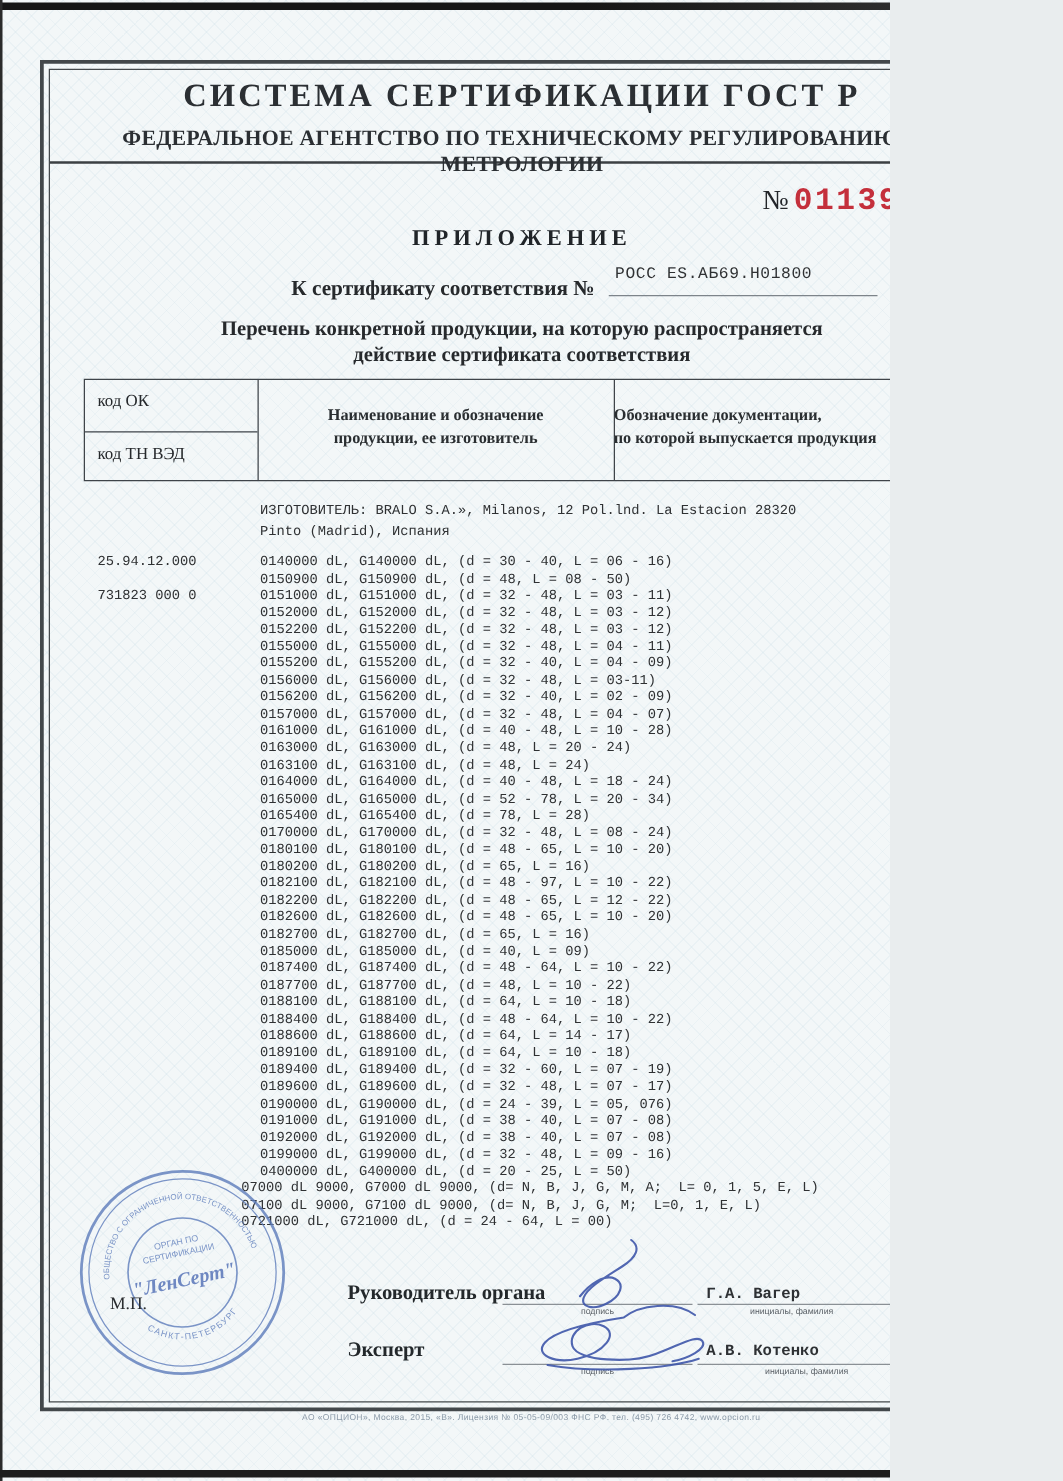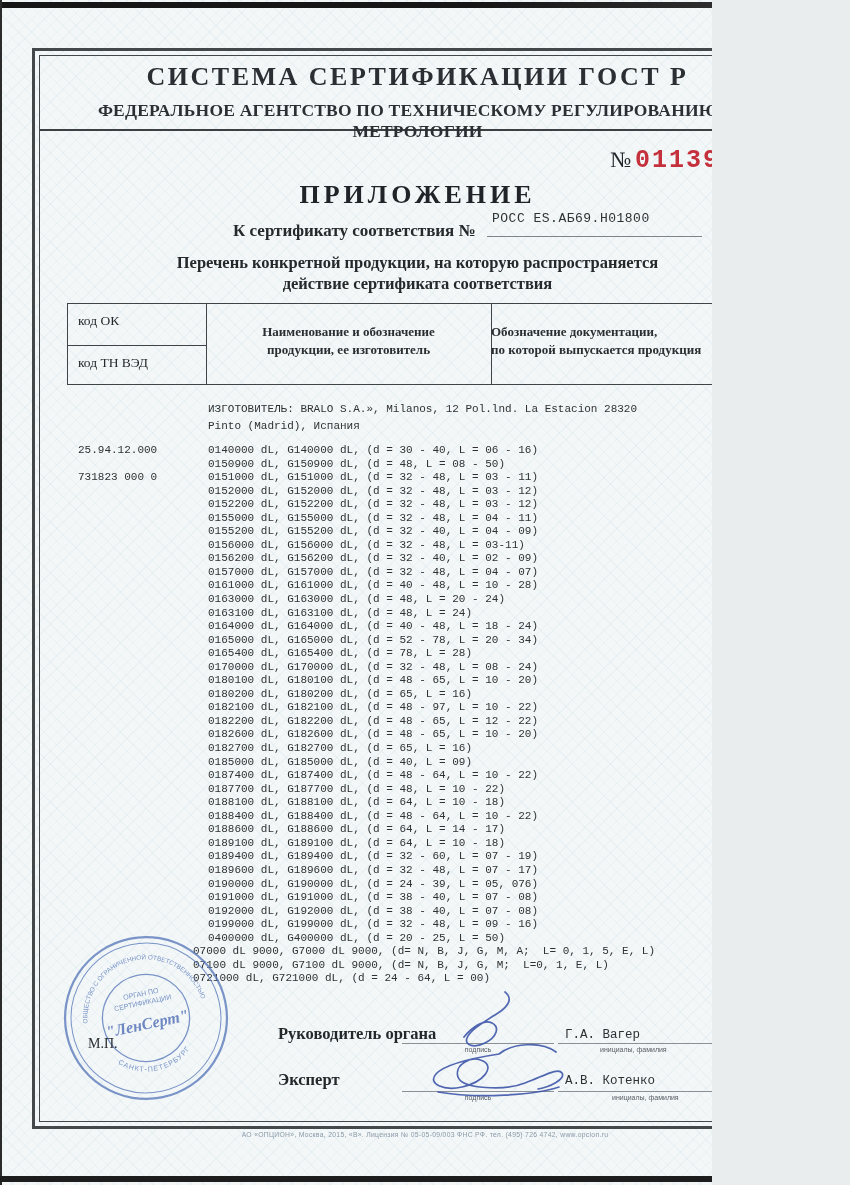--- a/index.html
+++ b/index.html
@@ -20,21 +20,21 @@
   
   .frame{left:32px;top:48px;width:771px;height:1075px;border:3px solid #43484b;}
   .frame-inner{position:absolute;left:4px;top:4px;right:4px;bottom:4px;border:1.4px solid #43484b;}
   .header-divider{left:40px;top:129px;width:755px;height:2.4px;background:#3c4043;}
   
   .doc-title{left:32px;top:62px;width:771px;text-align:center;font-size:26px;font-weight:bold;letter-spacing:2.5px;color:#2b2f33;}
   .doc-subtitle{left:32px;top:100px;width:771px;text-align:center;font-size:17.5px;font-weight:bold;letter-spacing:0.2px;color:#2b2f33;}
   .serial{left:610px;top:146px;white-space:nowrap;}
   .serial .no-sign{font-size:22px;color:#23262a;}
   .serial .digits{font-family:"Liberation Mono", monospace;font-size:25px;color:#c4303c;letter-spacing:2px;font-weight:bold;}
-  .appendix-title{left:32px;top:180px;width:771px;text-align:center;font-size:26px;font-weight:bold;letter-spacing:4px;color:#202428;}
+  .appendix-title{left:32px;top:180px;width:771px;text-align:center;font-size:18px;font-weight:bold;letter-spacing:4px;color:#202428;}
   .cert-label{left:233px;top:221px;font-size:17px;font-weight:bold;text-align:right;}
   .cert-number{left:492px;top:211px;font-family:"Liberation Mono", monospace;font-size:13px;letter-spacing:.5px;color:#33373b;white-space:pre;}
   .cert-underline{left:487px;top:236px;width:215px;height:1px;background:#7d848a;}
   .desc1{left:32px;top:253px;width:771px;text-align:center;font-size:16.5px;font-weight:bold;}
   .desc2{left:32px;top:274px;width:771px;text-align:center;font-size:16.5px;font-weight:bold;}
   
   .tbl{left:67px;top:303px;width:723px;height:80px;border:1.4px solid #3f4449;}
   .tbl .v1{position:absolute;left:138px;top:0;bottom:0;width:0;border-left:1.2px solid #3f4449;}
   .tbl .v2{position:absolute;left:423px;top:0;bottom:0;width:0;border-left:1.2px solid #3f4449;}
   .tbl .hsplit{position:absolute;left:0;top:41px;width:138px;height:0;border-top:1.2px solid #3f4449;}
@@ -55,21 +55,21 @@
   .mp{left:88px;top:1036px;font-size:14px;color:#2a2d30;}
   
   .sig-label{font-size:16.5px;font-weight:bold;color:#23282b;margin-left:48px;}
   .sig-label1{left:230px;top:1024px;}
   .sig-label2{left:230px;top:1070px;}
   .sig-line{height:1px;background:#8a9095;}
   .line1a{left:402px;top:1043px;width:152px;}
   .line1b{left:558px;top:1043px;width:232px;}
   .line2a{left:402px;top:1091px;width:152px;}
   .line2b{left:558px;top:1091px;width:212px;}
-  .sig-name{font-family:"Liberation Mono", monospace;font-size:12.5px;font-weight:normal;color:#2e3134;white-space:pre;}
+  .sig-name{font-family:"Liberation Mono", monospace;font-size:12.5px;font-weight:bold;color:#2e3134;white-space:pre;}
   .name1{left:565px;top:1028px;}
   .name2{left:565px;top:1074px;}
   .cap{font-family:"Liberation Sans", sans-serif;font-size:7px;color:#5a6066;}
   .cap-sign1{left:402px;top:1046px;width:152px;text-align:center;}
   .cap-sign2{left:402px;top:1094px;width:152px;text-align:center;}
   .cap-name1{left:600px;top:1046px;}
   .cap-name2{left:612px;top:1094px;}
   .sig-ink{left:393px;top:980px;width:200px;height:130px;}
   
   .footer-print{left:0;top:1131px;width:850px;text-align:center;font-family:"Liberation Sans", sans-serif;font-size:6.8px;color:#8a99a7;letter-spacing:.3px;}

